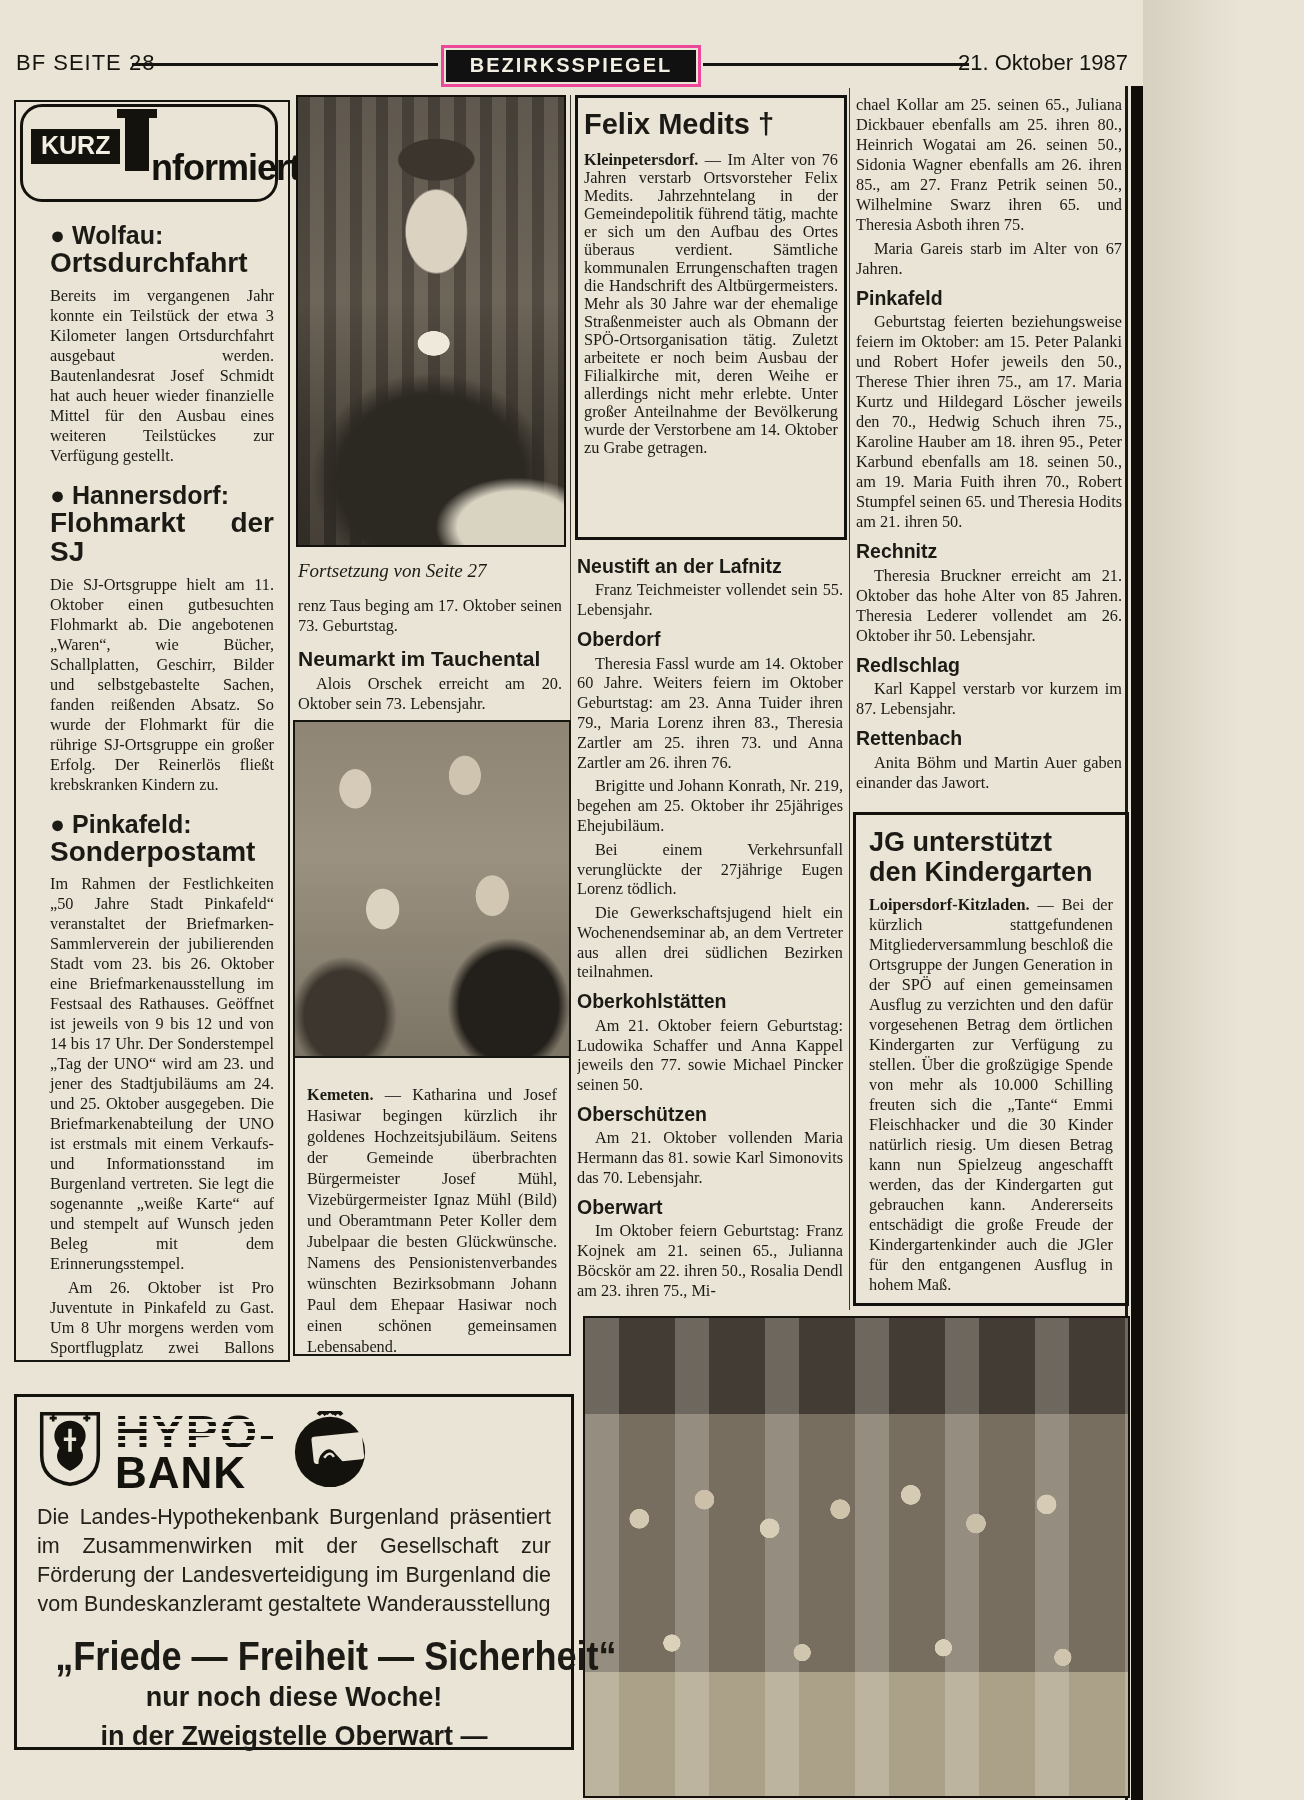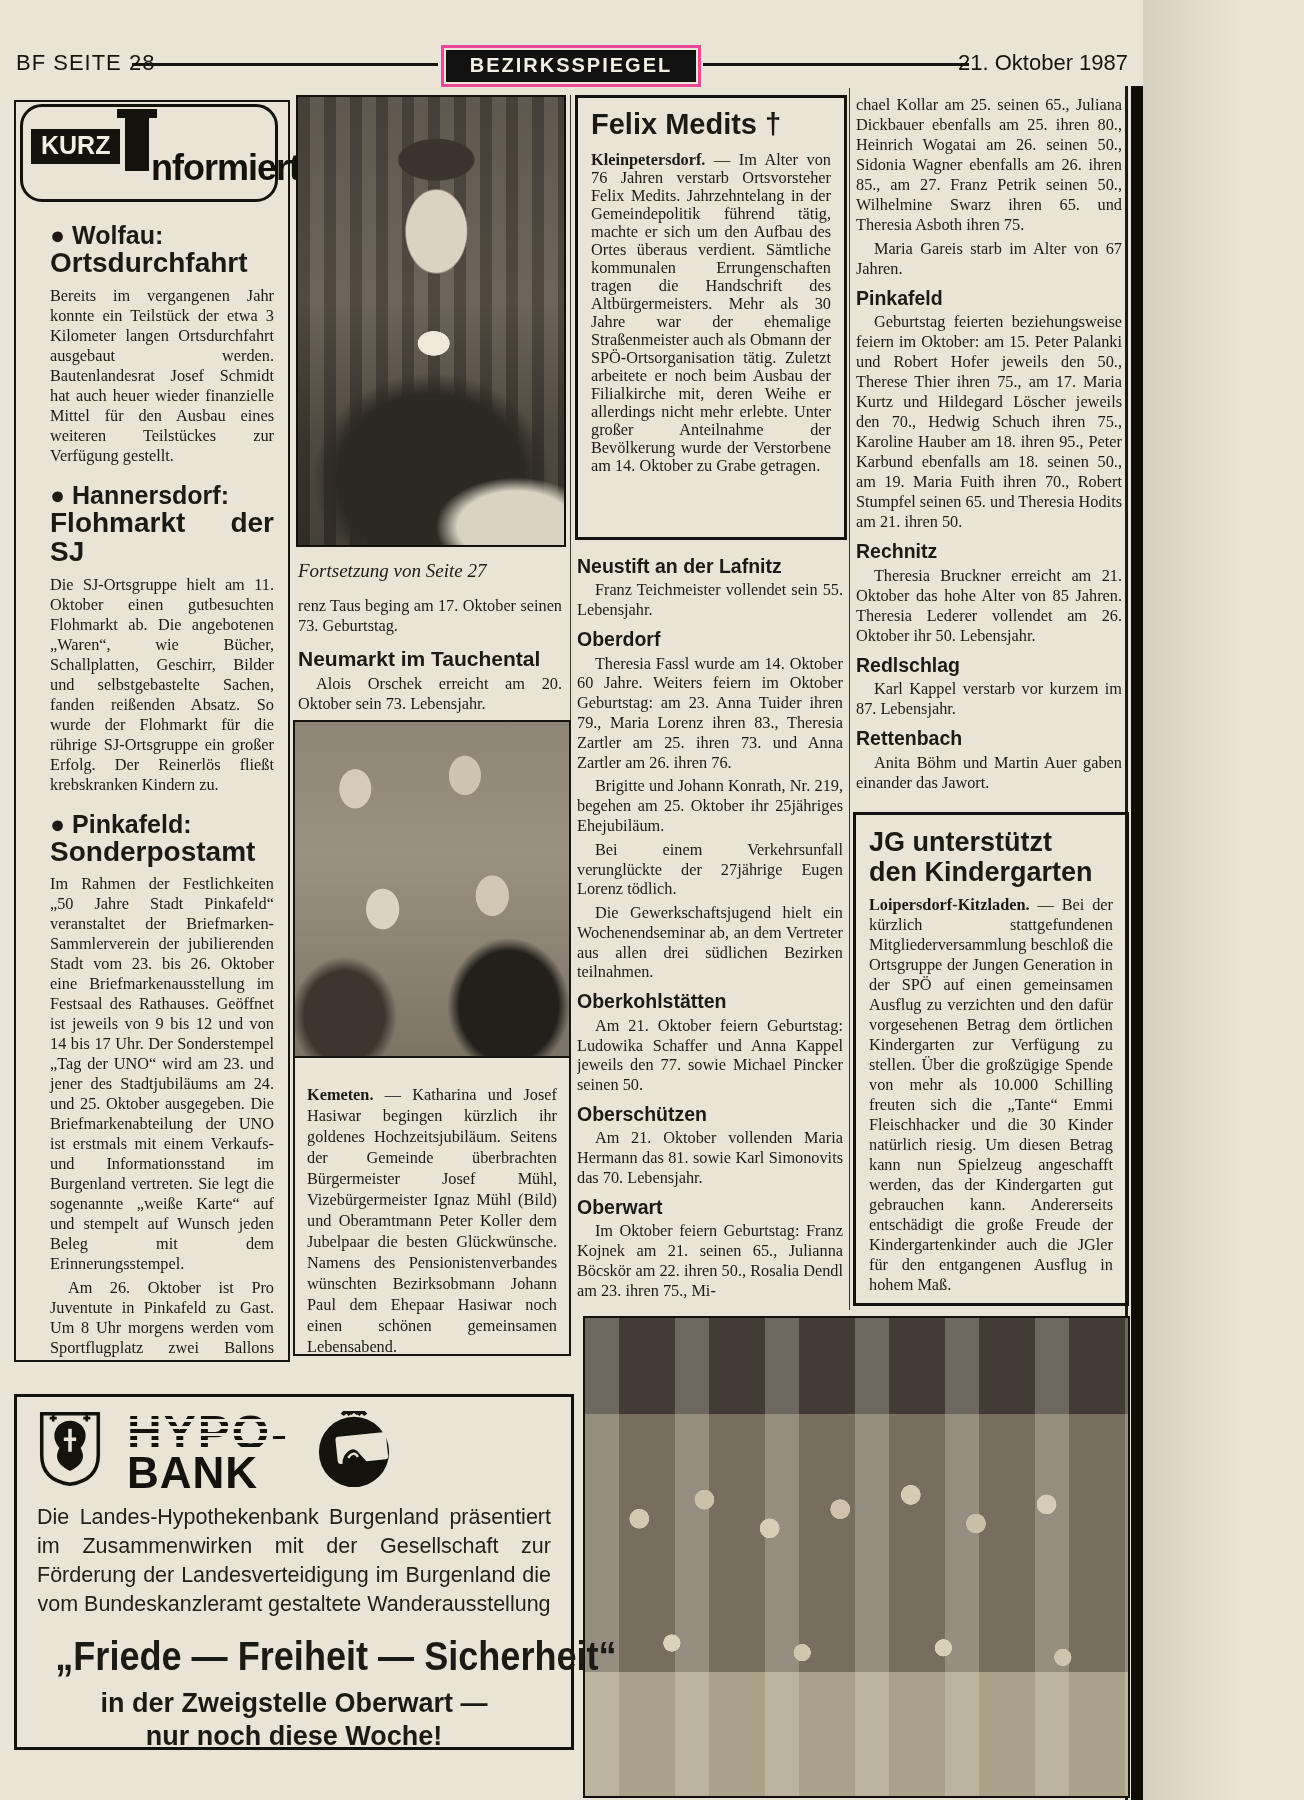--- a/index.html
+++ b/index.html
@@ -144,21 +144,21 @@
     <p>Alois Orschek erreicht am 20. Oktober sein 73. Lebensjahr.</p>
   </div>
   <div class="abs box" style="left:293px;top:720px;width:274px;height:632px;">
     <div class="photo2" style="width:100%;height:336px;border-bottom:2.5px solid #17150f;box-sizing:border-box;"></div>
     <div class="bodytxt" style="padding:26px 12px;line-height:21px;">
       <p class="noind"><b class="lead">Kemeten.</b><span> — Katharina und Josef Hasiwar begingen kürzlich ihr goldenes Hochzeitsjubiläum. Seitens der Gemeinde überbrachten Bürgermeister Josef Mühl, Vizebürgermeister Ignaz Mühl (Bild) und Oberamtmann Peter Koller dem Jubelpaar die besten Glückwünsche. Namens des Pensionistenverbandes wünschten Bezirksobmann Johann Paul dem Ehepaar Hasiwar noch einen schönen gemeinsamen Lebensabend.</span></p>
     </div>
   </div>
 
   <div class="abs box-thick" style="left:575px;top:95px;width:272px;height:445px;box-sizing:border-box;">
-    <div style="padding:8px 13px;">
+    <div style="padding:8px 6px;">
       <div class="fx-title">Felix Medits †</div>
       <div class="bodytxt" style="line-height:18px;">
         <p class="noind"><b class="lead">Kleinpetersdorf.</b><span> — Im Alter von 76 Jahren verstarb Ortsvorsteher Felix Medits. Jahrzehntelang in der Gemeindepolitik führend tätig, machte er sich um den Aufbau des Ortes überaus verdient. Sämtliche kommunalen Errungenschaften tragen die Handschrift des Altbürgermeisters. Mehr als 30 Jahre war der ehemalige Straßenmeister auch als Obmann der SPÖ-Ortsorganisation tätig. Zuletzt arbeitete er noch beim Ausbau der Filialkirche mit, deren Weihe er allerdings nicht mehr erlebte. Unter großer Anteilnahme der Bevölkerung wurde der Verstorbene am 14. Oktober zu Grabe getragen.</span></p>
       </div>
     </div>
   </div>
   <div class="abs bodytxt" style="left:577px;top:556px;width:266px;height:752px;overflow:hidden;line-height:19.8px;">
     <div class="sechead" style="margin-top:0;">Neustift an der Lafnitz</div>
     <p>Franz Teichmeister vollendet sein 55. Lebensjahr.</p>
     <div class="sechead">Oberdorf</div>
@@ -194,21 +194,21 @@
       </div>
       <div class="bodytxt" style="line-height:20px;">
         <p class="noind"><b class="lead">Loipersdorf-Kitzladen.</b><span> — Bei der kürzlich stattgefundenen Mitgliederversammlung beschloß die Ortsgruppe der Jungen Generation in der SPÖ auf einen gemeinsamen Ausflug zu verzichten und den dafür vorgesehenen Betrag dem örtlichen Kindergarten zur Verfügung zu stellen. Über die großzügige Spende von mehr als 10.000 Schilling freuten sich die „Tante“ Emmi Fleischhacker und die 30 Kinder natürlich riesig. Um diesen Betrag kann nun Spielzeug angeschafft werden, das der Kindergarten gut gebrauchen kann. Andererseits entschädigt die große Freude der Kindergartenkinder auch die JGler für den entgangenen Ausflug in hohem Maß.</span></p>
       </div>
     </div>
   </div>
 
   <div class="abs photo photo3" style="left:583px;top:1316px;width:543px;height:478px;"></div>
 
   <div class="abs ad" style="left:14px;top:1394px;width:560px;height:356px;box-sizing:border-box;">
-    <div style="display:flex;align-items:flex-start;gap:26px;padding:14px 0 0 22px;">
+    <div style="display:flex;align-items:flex-start;gap:14px;padding:14px 0 0 22px;">
       <svg width="62" height="76" viewBox="0 0 70 86">
         <path d="M3 3 H67 V50 Q67 78 35 83 Q3 78 3 50 Z" fill="none" stroke="#14120d" stroke-width="4"></path>
         <path d="M22 16 Q35 6 48 16 Q58 28 47 42 Q56 58 35 68 Q14 58 23 42 Q12 28 22 16 Z" fill="#14120d"></path>
         <path d="M33 20 h4 v26 h-4 z M28 30 h14 v4 h-14 z" fill="#e9e4d6"></path>
         <path d="M12 8 h8 M16 4 v8 M50 8 h8 M54 4 v8" stroke="#14120d" stroke-width="3"></path>
       </svg>
       <div style="padding-top:2px;">
         <div class="ad-brand hypo-stripe" style="font-size:48px;letter-spacing:2px;">HYPO-</div>
         <div class="ad-brand" style="font-size:44px;letter-spacing:1px;">BANK</div>
       </div>
@@ -217,17 +217,17 @@
         <circle cx="40" cy="42" r="36" fill="#14120d"></circle>
         <rect x="22" y="24" width="52" height="28" rx="3" fill="#e9e4d6" transform="rotate(-6 48 38)"></rect>
         <path d="M30 46 q8 -12 15 -3 l11 12 q4 8 -7 8 l-16 -3 q-8 -4 -3 -14 z" fill="#14120d"></path>
         <path d="M34 48 q6 -8 10 -1" stroke="#e9e4d6" stroke-width="2.5" fill="none"></path>
       </svg>
     </div>
     <div class="ad-intro" style="padding:12px 20px 0;">Die Landes-Hypothekenbank Burgenland präsentiert im Zusammenwirken mit der Gesellschaft zur Förderung der Landesverteidigung im Burgenland die vom Bundeskanzleramt gestaltete Wanderausstellung</div>
     <div style="text-align:center;margin-top:14px;">
       <span class="ad-head">„Friede — Freiheit — Sicherheit“</span>
     </div>
+    <div class="ad-sub" style="margin-top:2px;">nur noch diese Woche!</div>
     <div class="ad-sub" style="margin-top:8px;">in der Zweigstelle Oberwart —</div>
-    <div class="ad-sub" style="margin-top:2px;">nur noch diese Woche!</div>
   </div>
 
 </div>
 
 </body></html>

